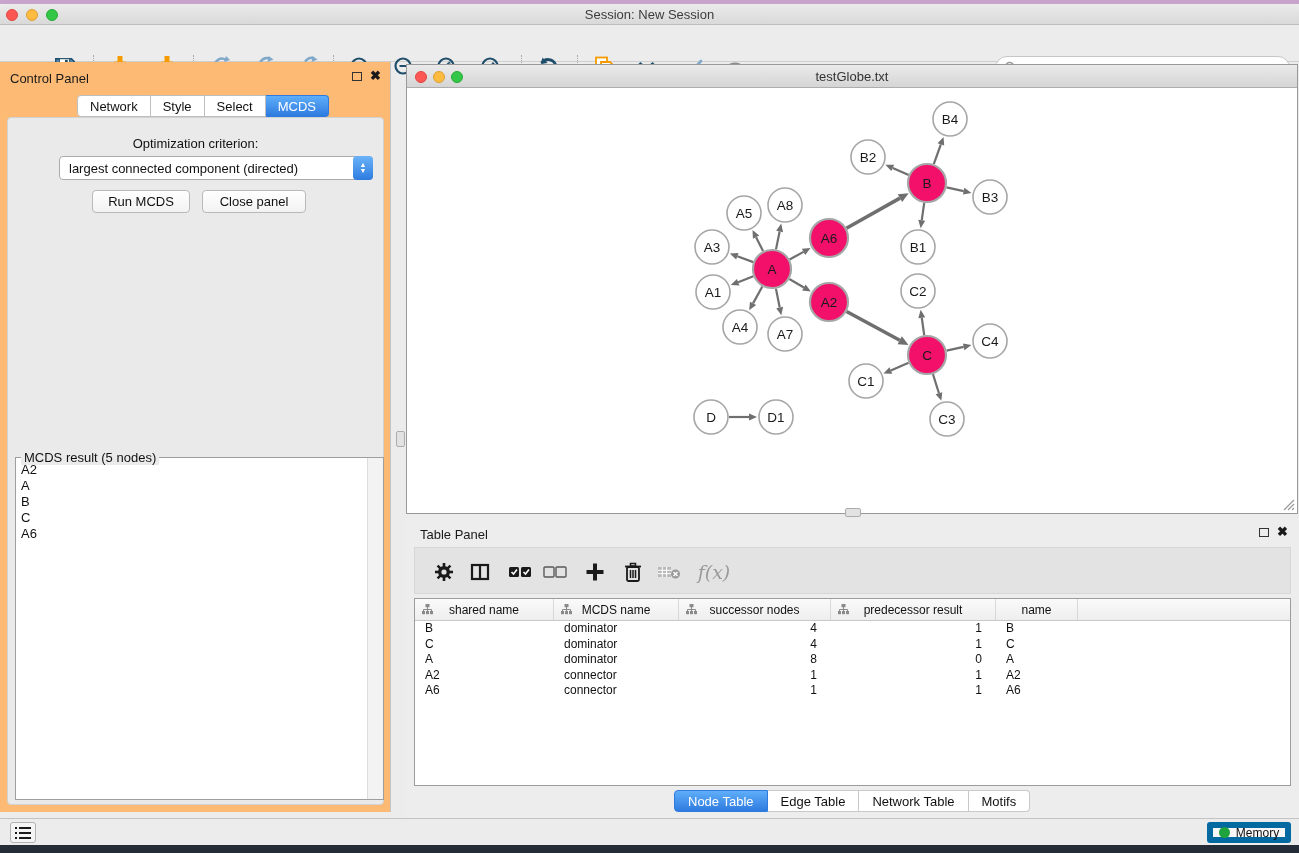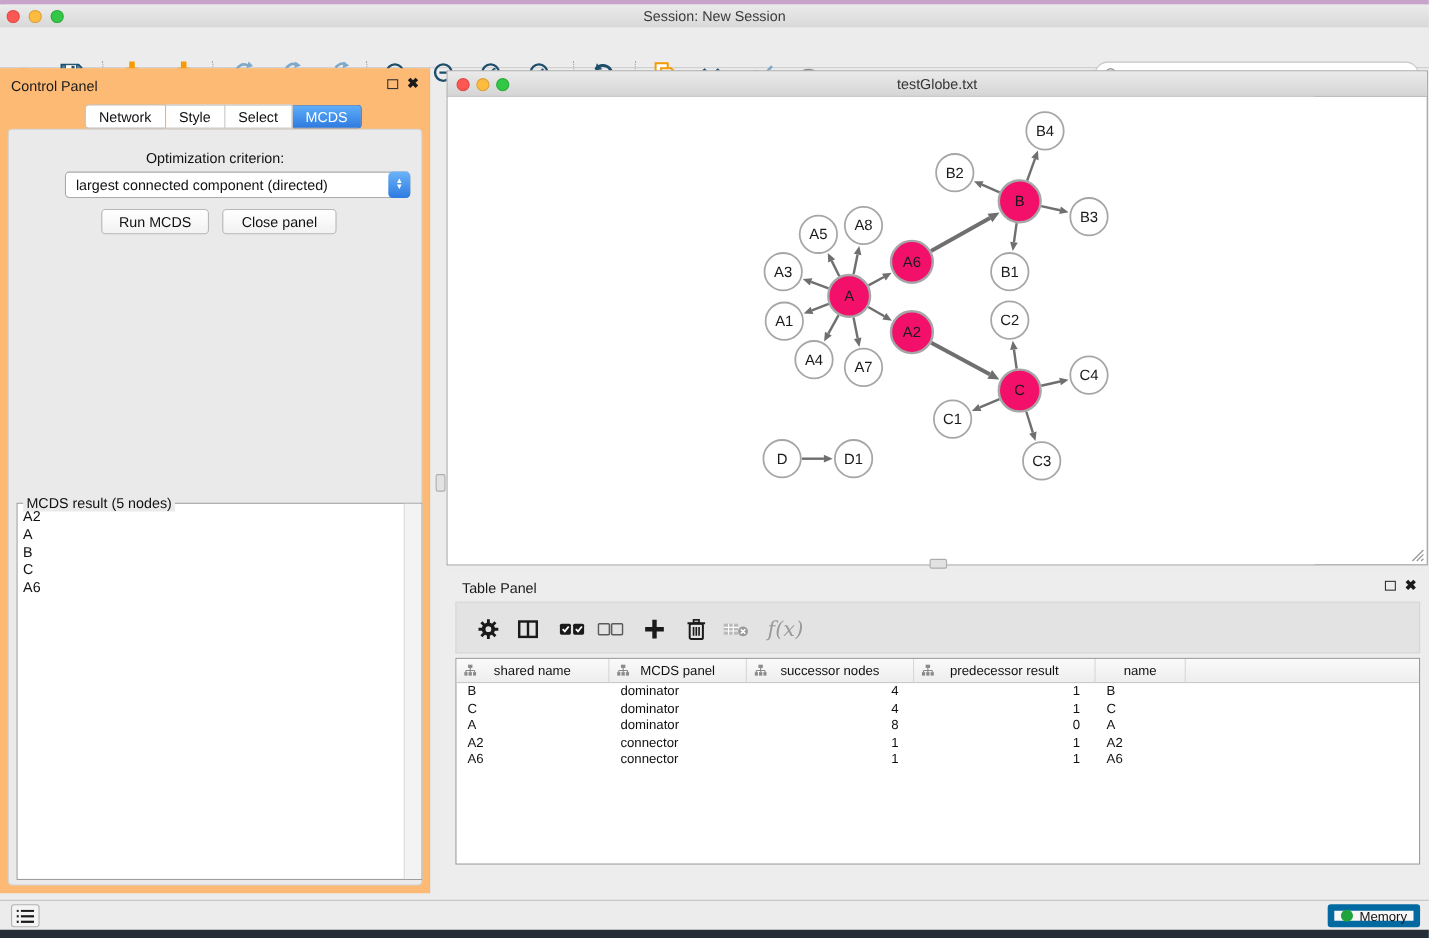--- a/index.html
+++ b/index.html
@@ -580,21 +580,21 @@
               <rect x="4" y="7" width="3" height="3.2"></rect>
               <rect x="8" y="7" width="3" height="3.2"></rect>
             </g>
             <g stroke="#8A8A8A" stroke-width="1">
               <line x1="5.5" y1="3" x2="5.5" y2="5.5"></line>
               <line x1="1.5" y1="5.5" x2="9.5" y2="5.5"></line>
               <line x1="1.5" y1="5.5" x2="1.5" y2="7"></line>
               <line x1="5.5" y1="5.5" x2="5.5" y2="7"></line>
               <line x1="9.5" y1="5.5" x2="9.5" y2="7"></line>
             </g>
-          </svg><span>MCDS panel</span></div>
+          </svg><span>MCDS name</span></div>
         <div class="nt-hcell" style="width: 152px;"><svg class="hicon" width="11" height="11" viewBox="0 0 11 11">
             <g fill="#8A8A8A">
               <rect x="3.5" y="0" width="4" height="3.2"></rect>
               <rect x="0" y="7" width="3" height="3.2"></rect>
               <rect x="4" y="7" width="3" height="3.2"></rect>
               <rect x="8" y="7" width="3" height="3.2"></rect>
             </g>
             <g stroke="#8A8A8A" stroke-width="1">
               <line x1="5.5" y1="3" x2="5.5" y2="5.5"></line>
               <line x1="1.5" y1="5.5" x2="9.5" y2="5.5"></line>
@@ -652,20 +652,26 @@
         <div class="nt-row">
           <div class="nt-cell left" style="width: 139px;">A6</div>
           <div class="nt-cell left" style="width: 125px;">connector</div>
           <div class="nt-cell right" style="width: 152px;">1</div>
           <div class="nt-cell right" style="width: 165px;">1</div>
           <div class="nt-cell left" style="width: 82px;">A6</div>
         </div>
       </div>
   </div>
 
+  <div class="tp-tabs">
+      <div class="tp-tab active">Node Table</div>
+      <div class="tp-tab">Edge Table</div>
+      <div class="tp-tab">Network Table</div>
+      <div class="tp-tab">Motifs</div>
+    </div>
 </div>
 
 <div class="status-bar">
   <div class="list-btn">
     <svg width="16" height="12" viewBox="0 0 16 12">
         <g fill="#1A1A1A">
           <rect x="0" y="0" width="2" height="2"></rect>
           <rect x="0" y="5" width="2" height="2"></rect>
           <rect x="0" y="10" width="2" height="2"></rect>
           <rect x="4" y="0" width="12" height="2"></rect>

